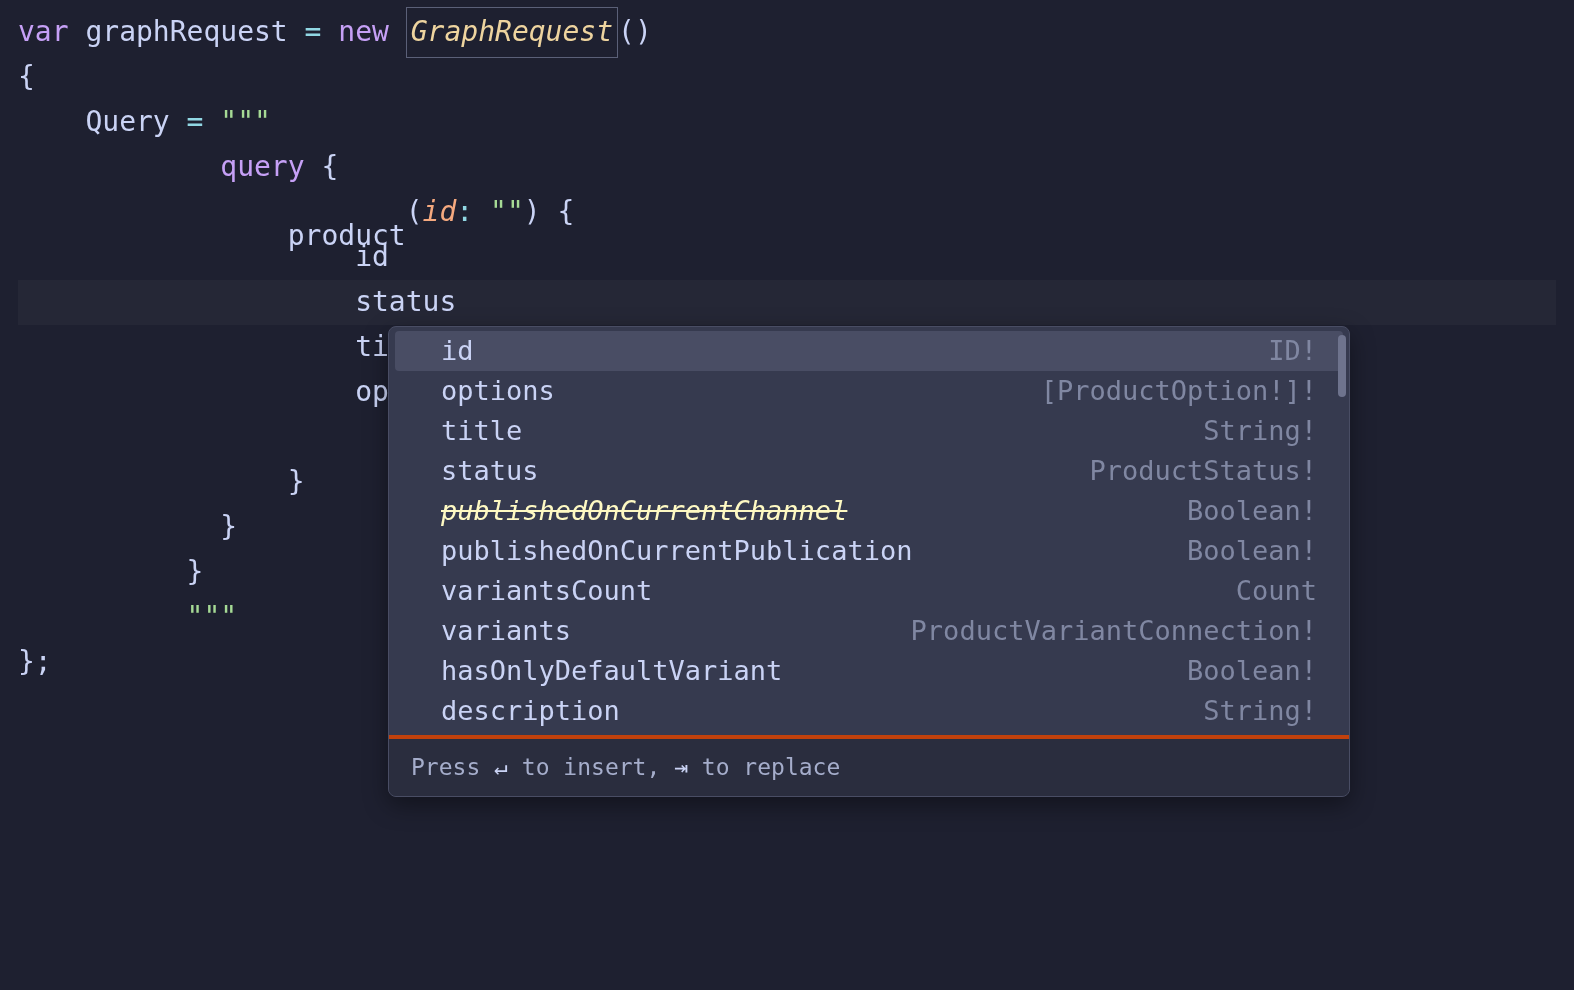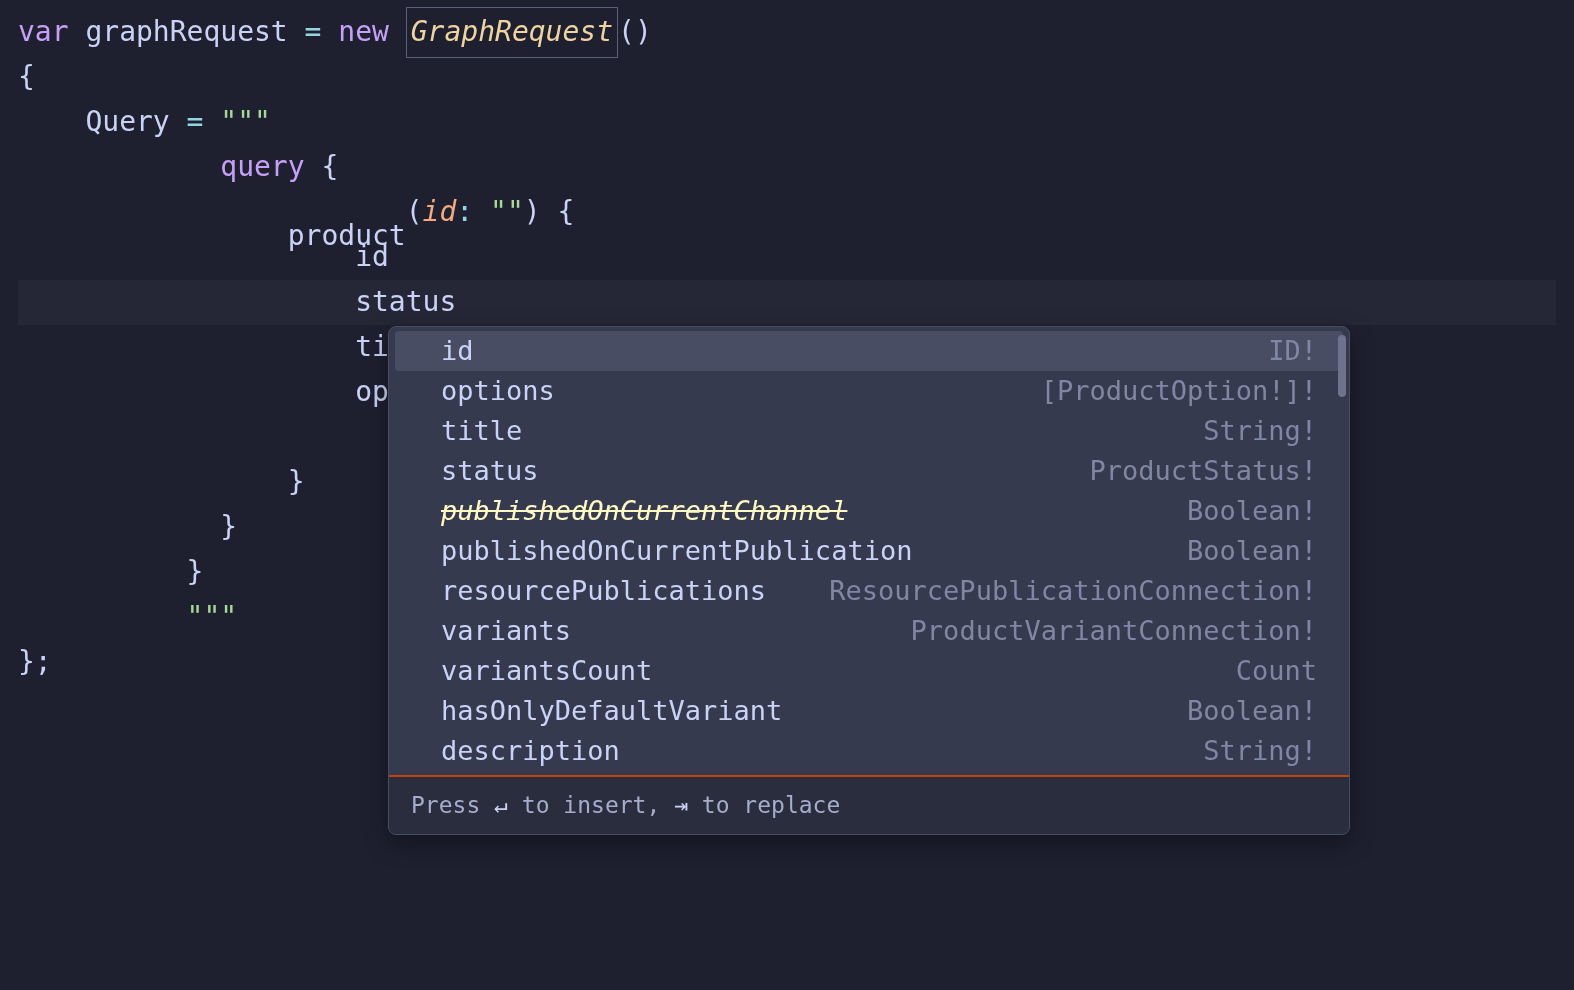--- a/index.html
+++ b/index.html
@@ -90,21 +90,21 @@
       font-style: italic;
     }
     .autocomplete-item .item-type {
       color: #8087a2;
     }
     .autocomplete-footer {
       background: #2a2d3e;
       padding: 10px 22px;
       font-size: 23px;
       color: #a5adcb;
-      border-top: 2px solid #c2410c;
+      border-top: 4px solid #c2410c;
     }
     .key-symbol {
       color: #cad3f5;
     }
     .scrollbar-track {
       position: absolute;
       right: 3px;
       top: 8px;
       width: 8px;
       height: 62px;
@@ -183,30 +183,26 @@
       </div>
       <div class="autocomplete-item">
         <span class="item-name deprecated">publishedOnCurrentChannel</span>
         <span class="item-type">Boolean!</span>
       </div>
       <div class="autocomplete-item">
         <span class="item-name">publishedOnCurrentPublication</span>
         <span class="item-type">Boolean!</span>
       </div>
       <div class="autocomplete-item">
-        <span class="item-name">resourcePublications</span>
-        <span class="item-type">ResourcePublicationConnection!</span>
+        <span class="item-name">variantsCount</span>
+        <span class="item-type">Count</span>
       </div>
       <div class="autocomplete-item">
         <span class="item-name">variants</span>
         <span class="item-type">ProductVariantConnection!</span>
-      </div>
-      <div class="autocomplete-item">
-        <span class="item-name">variantsCount</span>
-        <span class="item-type">Count</span>
       </div>
       <div class="autocomplete-item">
         <span class="item-name">hasOnlyDefaultVariant</span>
         <span class="item-type">Boolean!</span>
       </div>
       <div class="autocomplete-item">
         <span class="item-name">description</span>
         <span class="item-type">String!</span>
       </div>
     </div>

